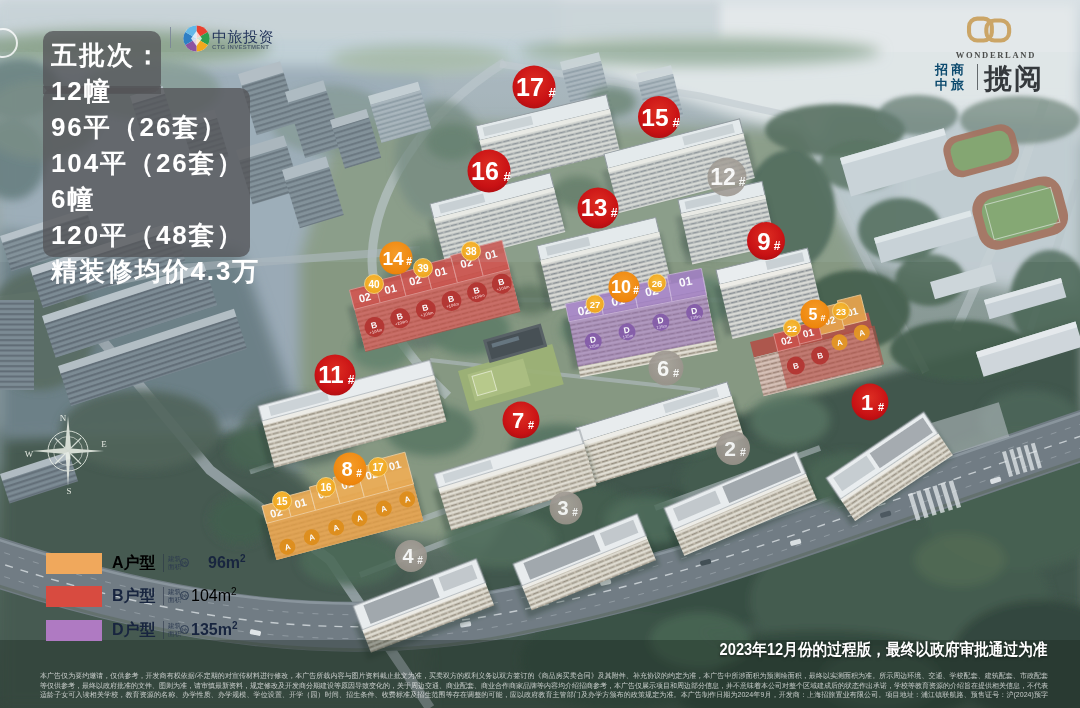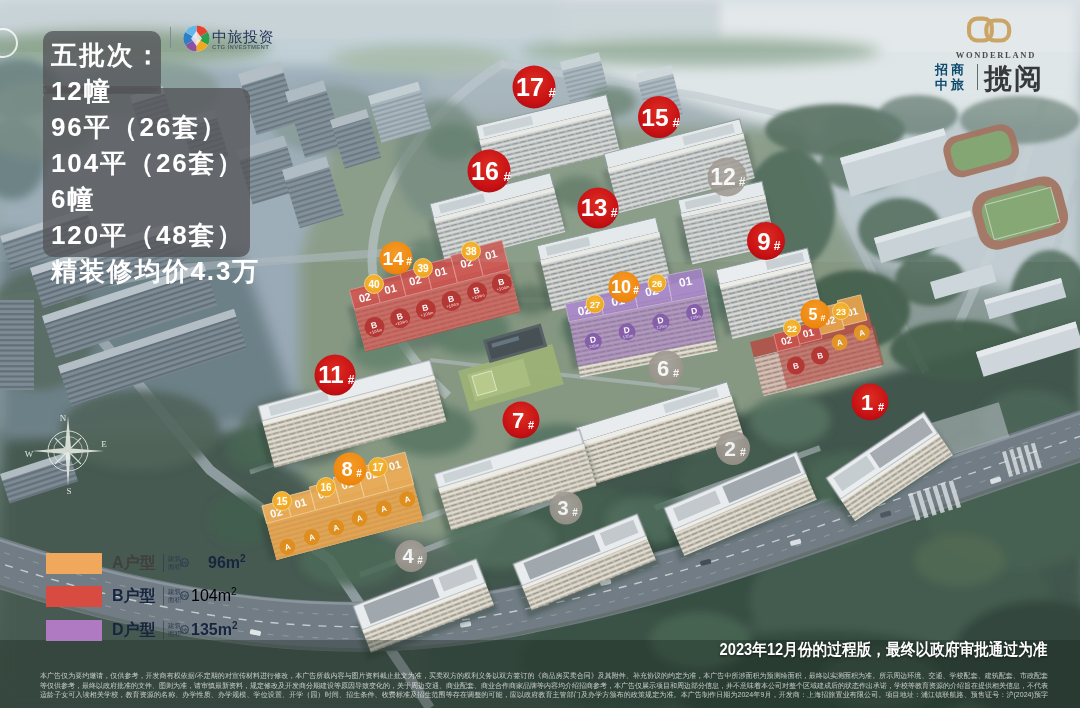--- a/index.html
+++ b/index.html
@@ -823,21 +823,21 @@
 </svg>
 
 <div class="abs" style="left:950px;top:50px;width:86px;text-align:right;color:#4a4c4a;font-size:8.5px;font-weight:bold;letter-spacing:1.7px;font-family:'Liberation Serif',serif;white-space:nowrap">WONDERLAND</div>
 
 <div class="abs" style="left:935px;top:63px;color:#0c4a6e;font-size:13px;font-weight:bold;line-height:14.5px;letter-spacing:3px;white-space:nowrap">招商<br>中旅</div>
 <div class="abs" style="left:977px;top:64px;width:1px;height:26px;background:#63696c"></div>
 
 <div class="abs" style="left:984px;top:60px;color:#35393c;font-size:28px;font-weight:bold;letter-spacing:2px;white-space:nowrap">揽阅</div>
 
 <div class="abs" style="left:46px;top:553px;width:56px;height:21px;background:#f0a85c"></div>
-<div class="abs" style="left:112px;top:553px;color:#404040;font-size:16px;font-weight:bold;white-space:nowrap">A户型</div>
+<div class="abs" style="left:112px;top:553px;color:#000000;font-size:16px;font-weight:bold;white-space:nowrap">A户型</div>
 <div class="abs" style="left:163px;top:554px;width:1px;height:18px;background:rgba(40,50,70,0.55)"></div>
 <div class="abs" style="left:168px;top:555px;color:#2c3a50;font-size:6.5px;line-height:7.5px;white-space:nowrap">建筑<br>面积</div>
 <div class="abs" style="left:180px;top:558px;width:9px;height:9px;border:0.8px solid #2c3a50;border-radius:50%;color:#2c3a50;font-size:6.5px;line-height:9px;text-align:center">约</div>
 <div class="abs" style="left:208px;top:553px;color:#18253f;font-size:16px;font-weight:bold;white-space:nowrap">96m<sup style="font-size:10px">2</sup></div>
 
 <div class="abs" style="left:46px;top:586px;width:56px;height:21px;background:#d84b40"></div>
 <div class="abs" style="left:112px;top:586px;color:#18253f;font-size:16px;font-weight:bold;white-space:nowrap">B户型</div>
 <div class="abs" style="left:163px;top:587px;width:1px;height:18px;background:rgba(40,50,70,0.55)"></div>
 <div class="abs" style="left:168px;top:588px;color:#2c3a50;font-size:6.5px;line-height:7.5px;white-space:nowrap">建筑<br>面积</div>
 <div class="abs" style="left:180px;top:591px;width:9px;height:9px;border:0.8px solid #2c3a50;border-radius:50%;color:#2c3a50;font-size:6.5px;line-height:9px;text-align:center">约</div>

